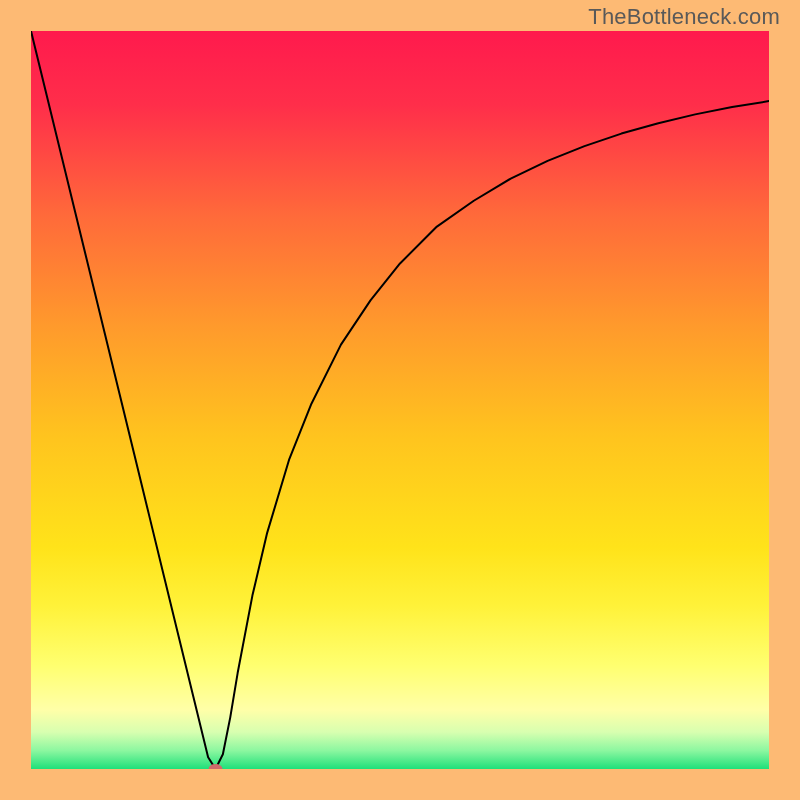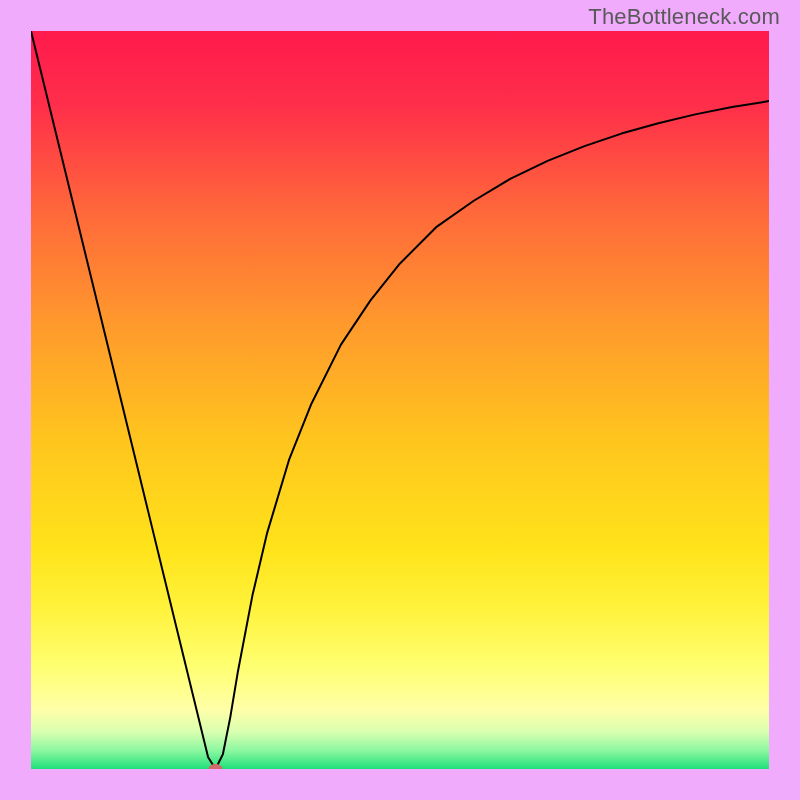--- a/index.html
+++ b/index.html
@@ -8,21 +8,21 @@
     width: 800px;
     height: 800px;
     background: #000;
     font-family: Arial, Helvetica, sans-serif;
     overflow: hidden;
   }
   .frame {
     position: relative;
     width: 800px;
     height: 800px;
-    background: #f0abfc;
+    background: #fdba74;
   }
   .plot-area {
     position: absolute;
     left: 31px;
     top: 31px;
     width: 738px;
     height: 738px;
     overflow: visible;
   }
   .attribution {

